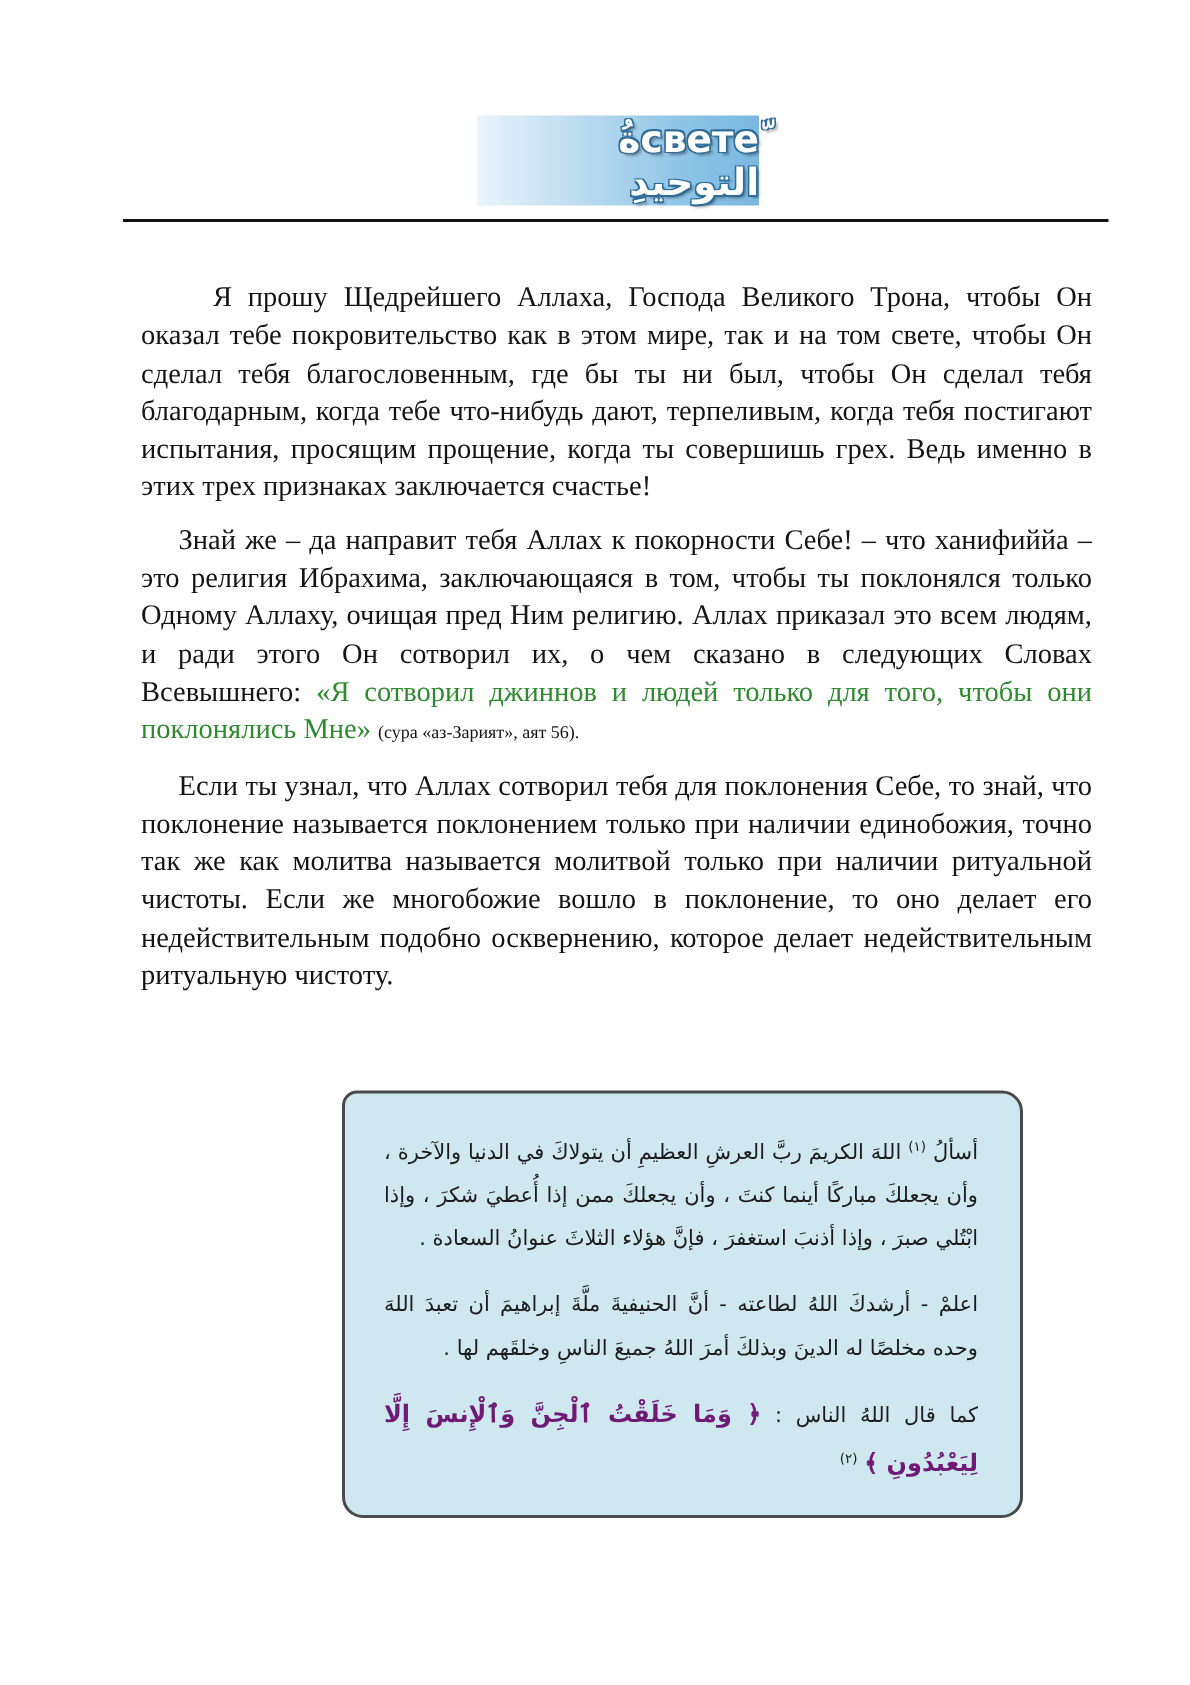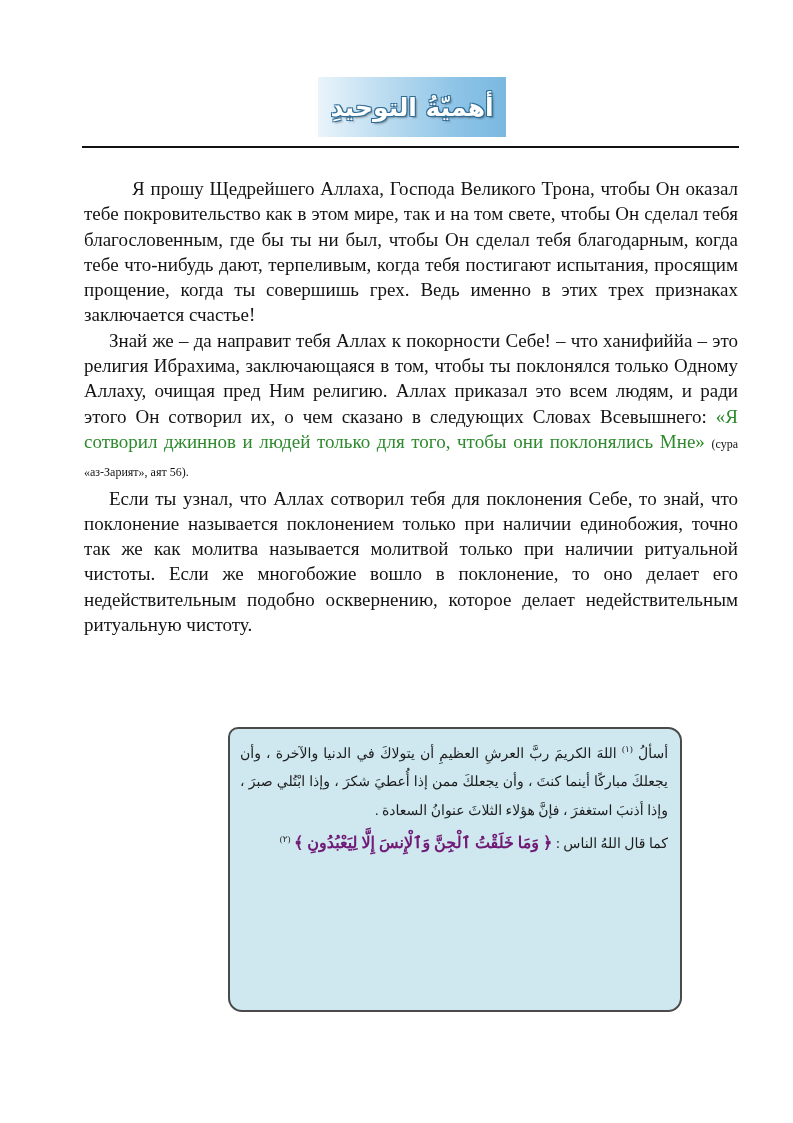--- a/index.html
+++ b/index.html
@@ -47,21 +47,21 @@
       position: absolute;
       left: 84px;
       top: 176px;
       width: 654px;
       font-family: "Liberation Serif", "DejaVu Serif", serif;
       font-size: 19px;
       line-height: 25.3px;
       text-align: justify;
     }
     .body-text p {
-      margin: 0;
+      margin: 10px;
     }
     .p1 { text-indent: 48px; }
     .p2, .p3 { text-indent: 25px; }
     .quote { color: #2d8a2d; }
     .ref { font-size: 12px; }
     .arabic-box {
       position: absolute;
       left: 228px;
       top: 727px;
       width: 454px;
@@ -71,35 +71,36 @@
       border-radius: 10px 14px 14px 14px;
       box-sizing: border-box;
       padding: 6px 12px 6px 10px;
       direction: rtl;
       font-family: "DejaVu Sans", sans-serif;
       font-size: 14px;
       line-height: 28.5px;
       color: #1c1c1c;
       text-align: justify;
     }
-    .arabic-box p { margin: 0; font-family: Liberation Serif, serif; }
+    .arabic-box p { margin: 16px; }
     .arabic-box .ayah { color: #701a75; font-size: 16px; font-weight: bold; }
     .arabic-box .sup { font-size: 9px; vertical-align: super; }
   </style>
 </head>
 <body>
 
 <div class="title-banner">
-  <span>أهميّةُ التوحيدِ</span>
+  <span>светеّةُ التوحيدِ</span>
 </div>
 
 <div class="rule"></div>
 
 <div class="body-text">
   <p class="p1">Я прошу Щедрейшего Аллаха, Господа Великого Трона, чтобы Он оказал тебе покровительство как в этом мире, так и на том свете, чтобы Он сделал тебя благословенным, где бы ты ни был, чтобы Он сделал тебя благодарным, когда тебе что-нибудь дают, терпеливым, когда тебя постигают испытания, просящим прощение, когда ты совершишь грех. Ведь именно в этих трех признаках заключается счастье!</p>
   <p class="p2"><span>Знай же – да направит тебя Аллах к покорности Себе! – что ханифиййа – это религия Ибрахима, заключающаяся в том, чтобы ты поклонялся только Одному Аллаху, очищая пред Ним религию. Аллах приказал это всем людям, и ради этого Он сотворил их, о чем сказано в следующих Словах Всевышнего: </span><span class="quote">«Я сотворил джиннов и людей только для того, чтобы они поклонялись Мне»</span> <span class="ref">(сура «аз-Зарият», аят 56).</span></p>
   <p class="p3">Если ты узнал, что Аллах сотворил тебя для поклонения Себе, то знай, что поклонение называется поклонением только при наличии единобожия, точно так же как молитва называется молитвой только при наличии ритуальной чистоты. Если же многобожие вошло в поклонение, то оно делает его недействительным подобно осквернению, которое делает недействительным ритуальную чистоту.</p>
 </div>
 
 <div class="arabic-box">
   <p><span>أسألُ</span> <span class="sup">(١)</span> <span>اللهَ الكريمَ ربَّ العرشِ العظيمِ أن يتولاكَ في الدنيا والآخرة ، وأن يجعلكَ مباركًا أينما كنتَ ، وأن يجعلكَ ممن إذا أُعطيَ شكرَ ، وإذا ابْتُلي صبرَ ، وإذا أذنبَ استغفرَ ، فإنَّ هؤلاء الثلاثَ عنوانُ السعادة .</span></p>
+  <p>اعلمْ - أرشدكَ اللهُ لطاعته - أنَّ الحنيفيةَ ملَّةَ إبراهيمَ أن تعبدَ اللهَ وحده مخلصًا له الدينَ وبذلكَ أمرَ اللهُ جميعَ الناسِ وخلقَهم لها .</p>
   <p><span>كما قال اللهُ الناس :</span> <span class="ayah">﴿ وَمَا خَلَقْتُ ٱلْجِنَّ وَٱلْإِنسَ إِلَّا لِيَعْبُدُونِ ﴾</span> <span class="sup">(٢)</span></p>
 </div>
 
 </body></html>

